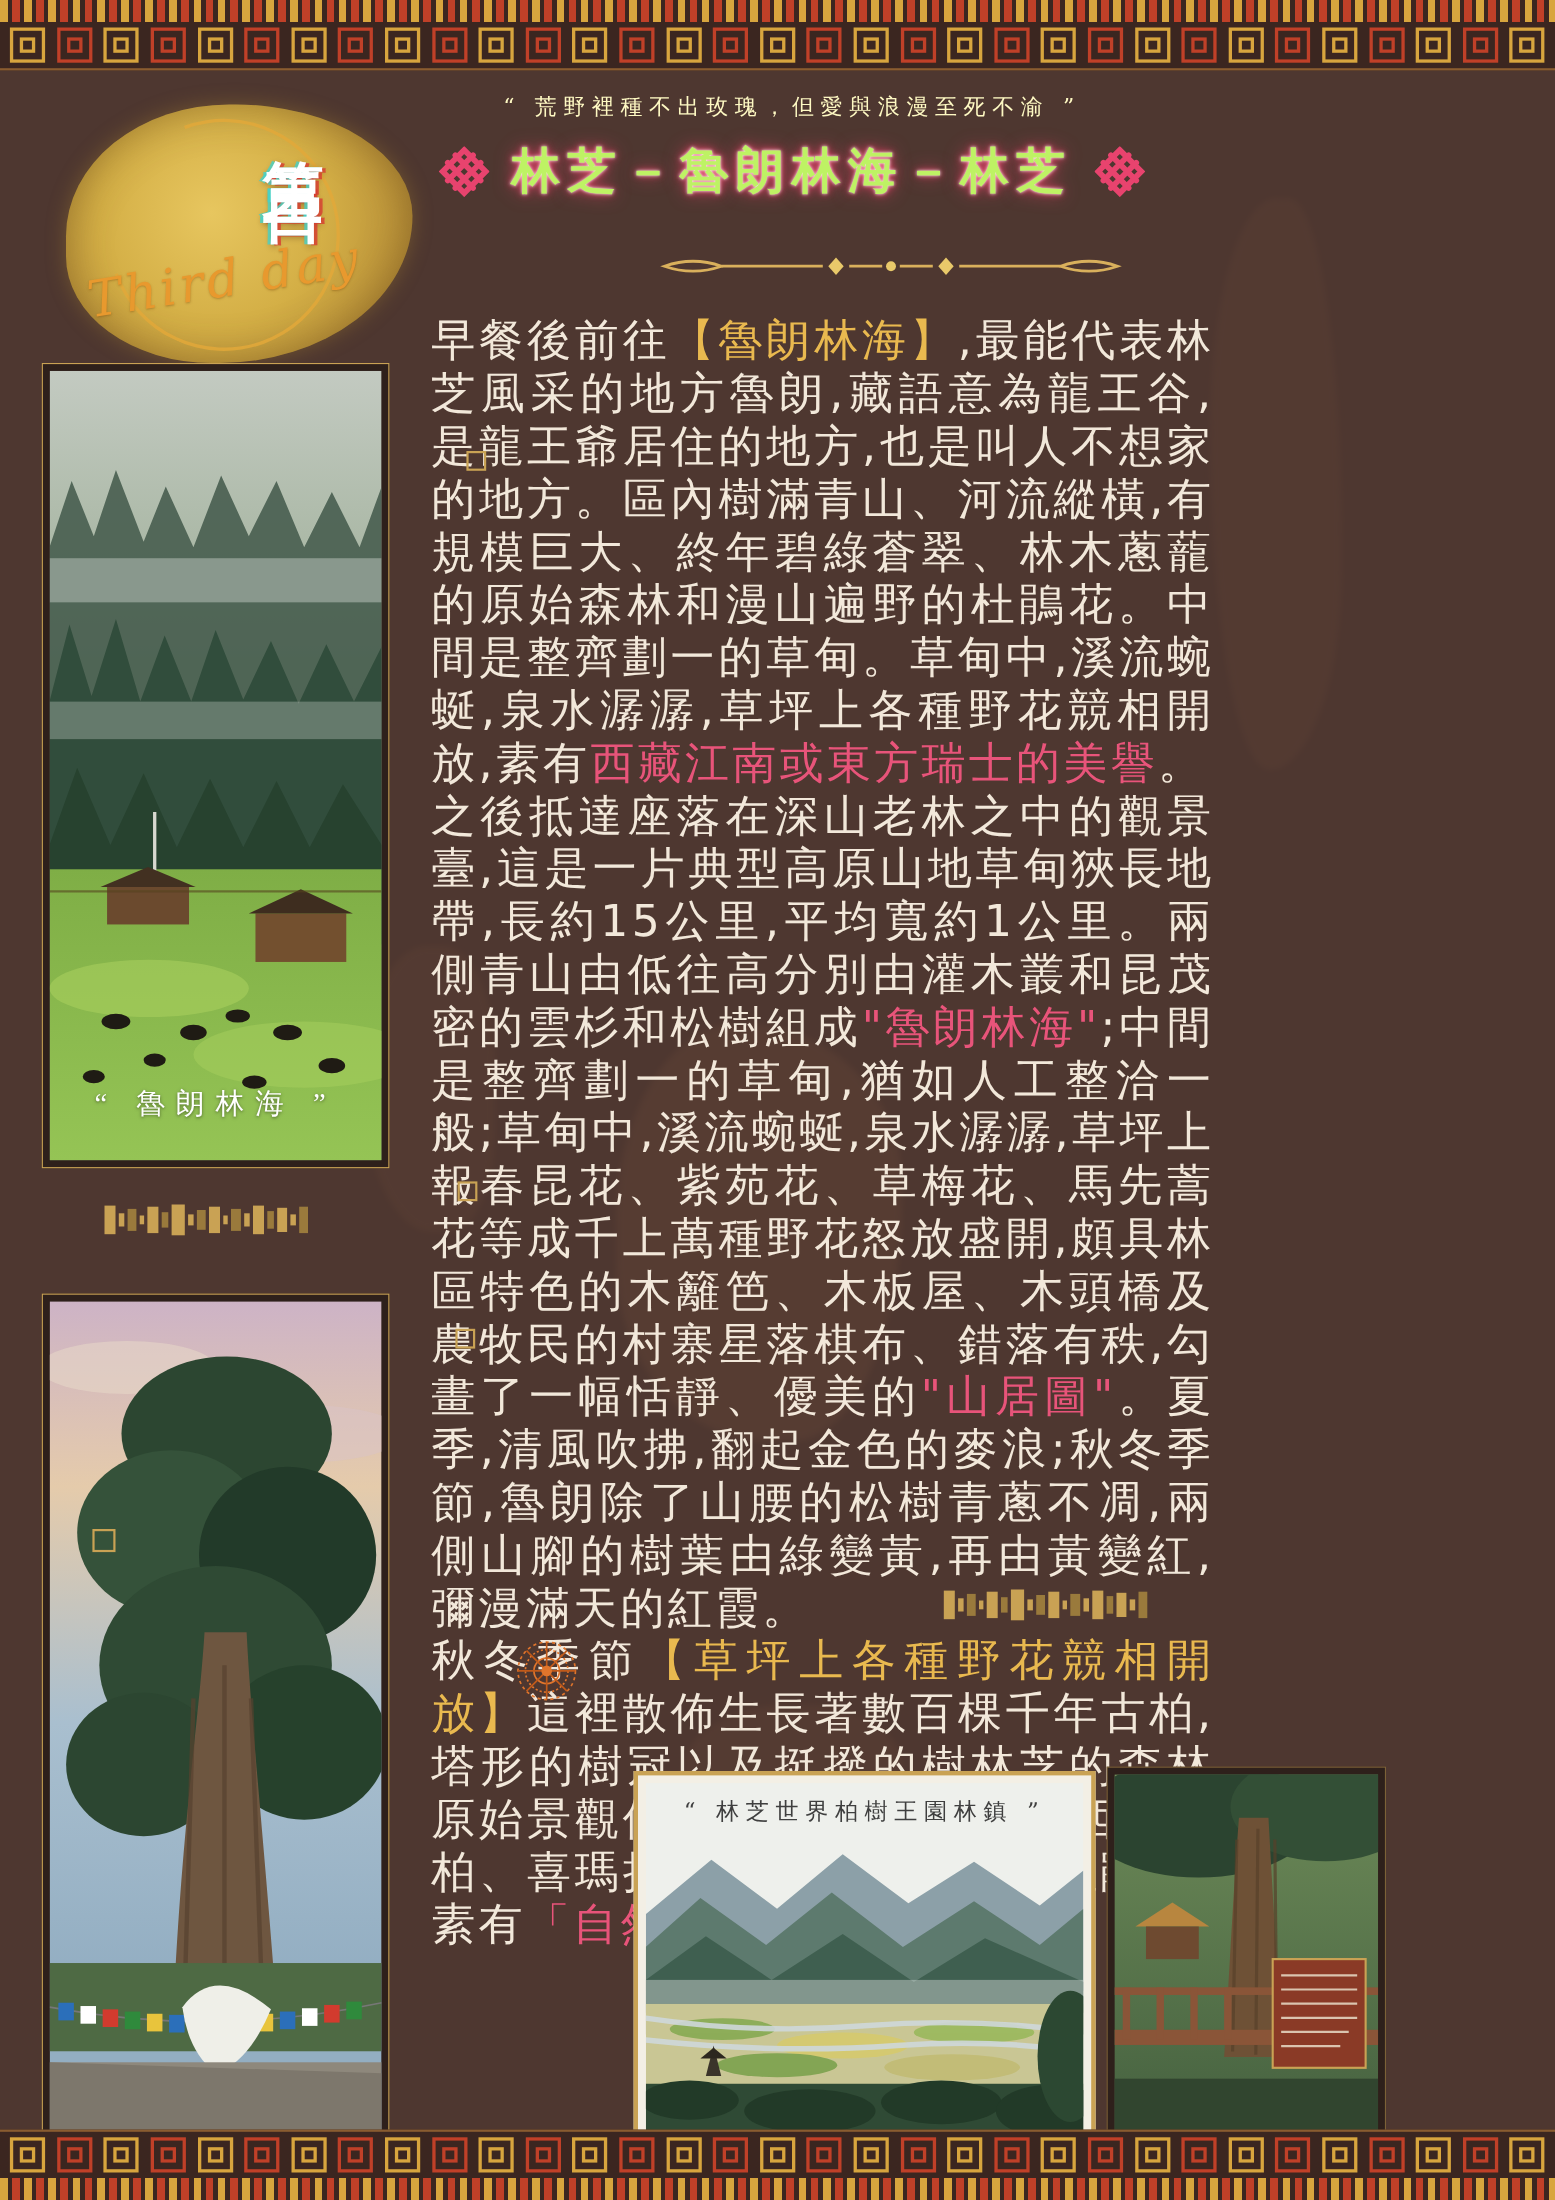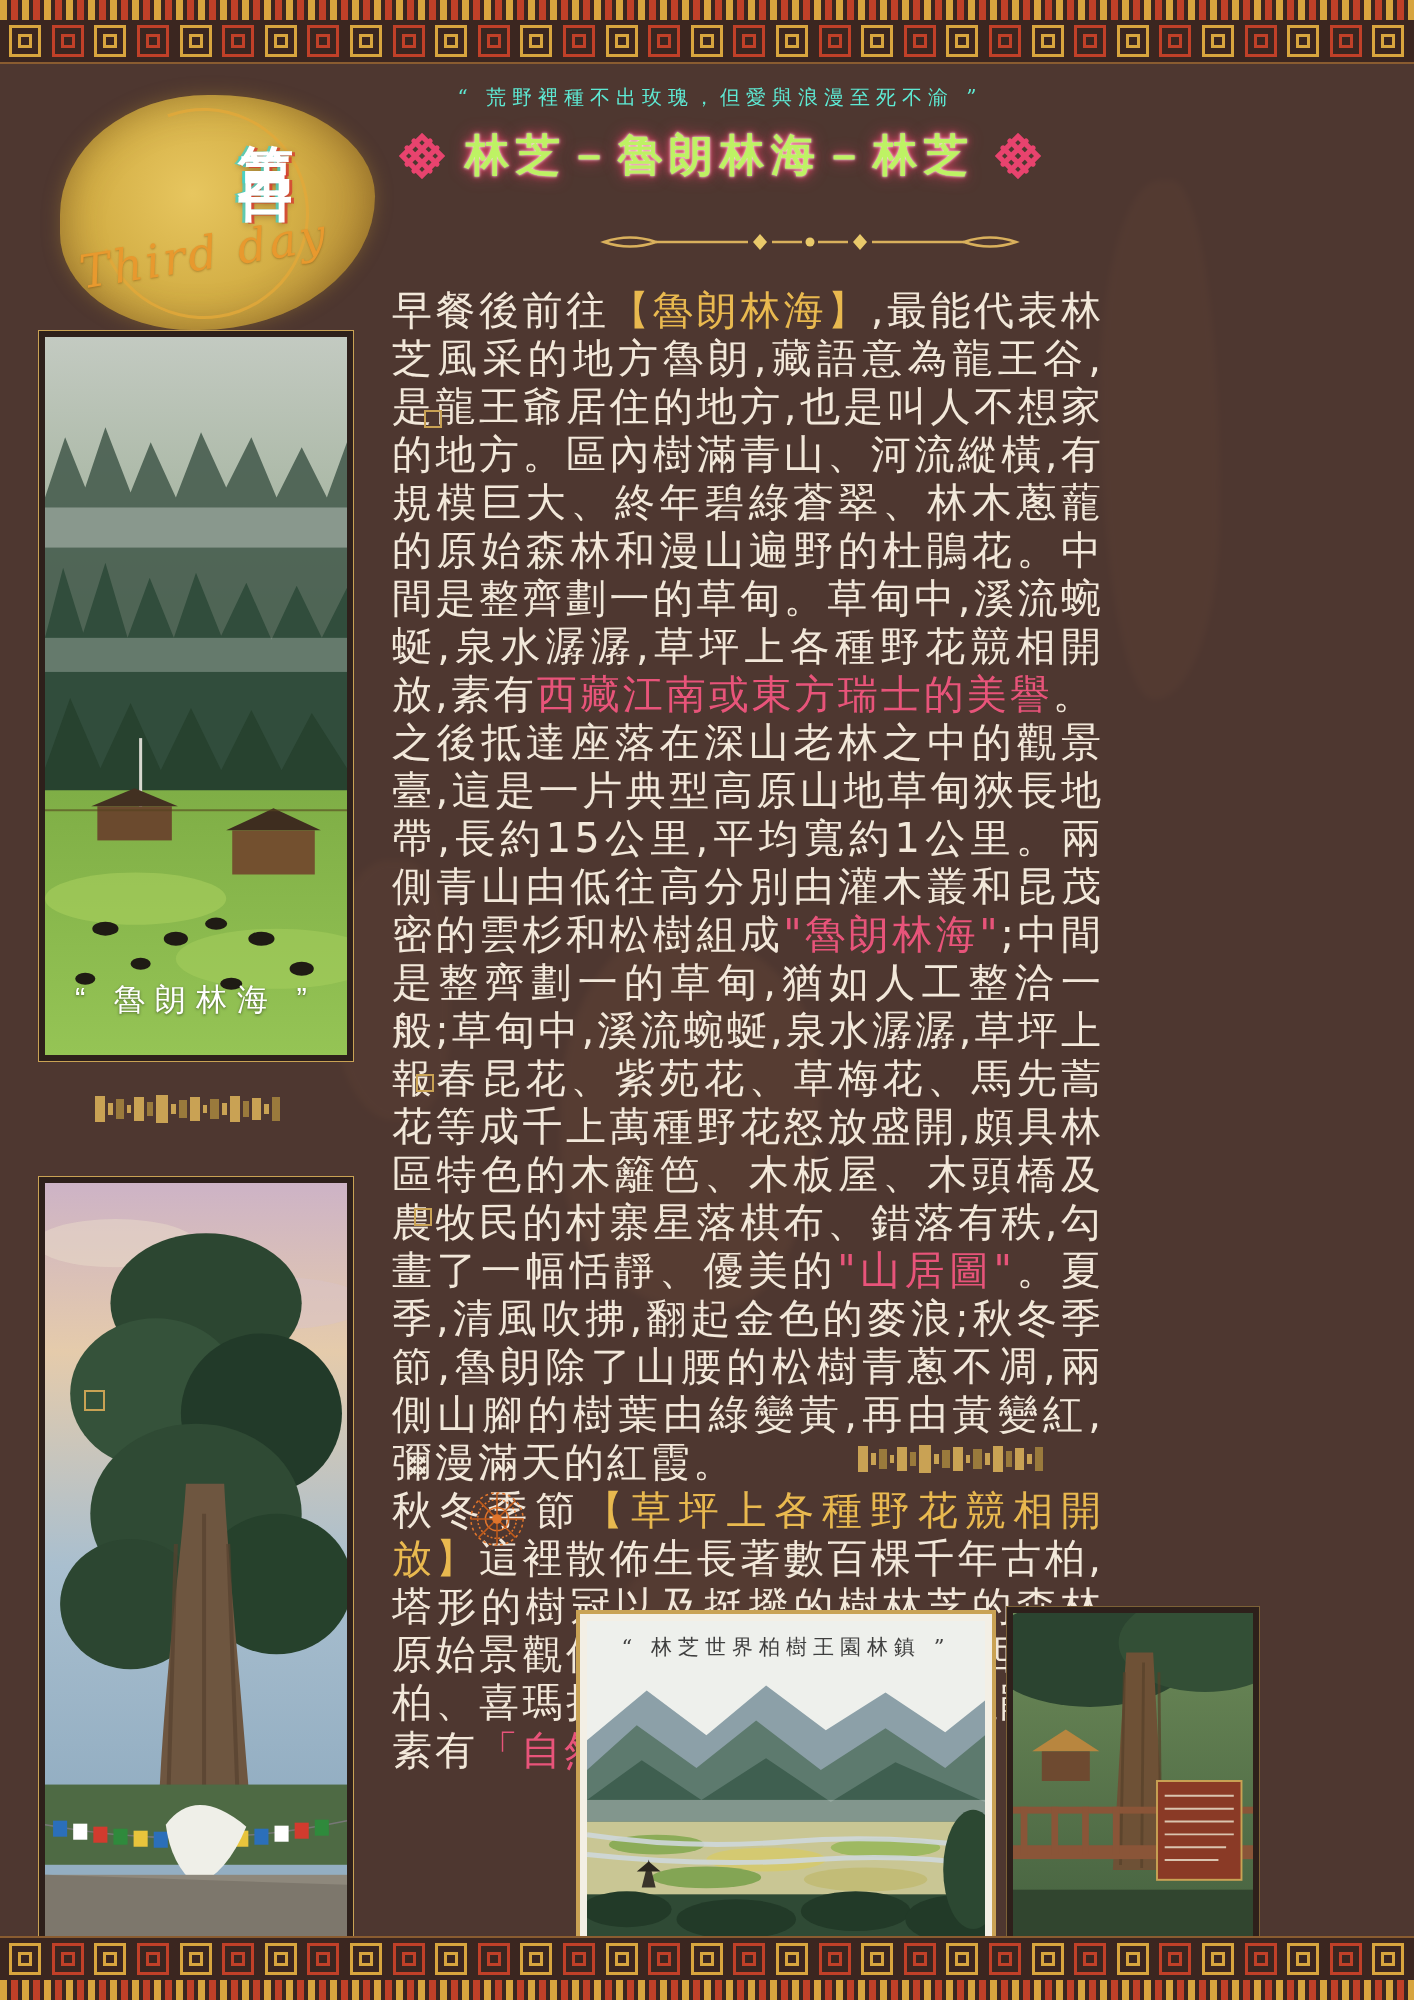--- a/index.html
+++ b/index.html
@@ -37,21 +37,21 @@
      border:3px solid rgba(226,168,58,.85);border-left-color:transparent;transform:rotate(25deg);}
   .day-en{position:absolute;left:18px;top:150px;width:330px;
      font-family:"DejaVu Serif",serif;font-style:italic;font-size:46px;color:#e8992e;
      transform:rotate(-9deg);letter-spacing:3px;z-index:6;text-shadow:0 1px 2px rgba(120,70,10,.4);}
   .day-cn{position:absolute;left:168px;top:30px;writing-mode:vertical-rl;text-orientation:upright;
      font-size:56px;font-weight:bold;color:#ffffff;letter-spacing:14px;z-index:7;
      text-shadow:-3px 0 0 rgba(70,210,200,.8),3px 1px 0 rgba(215,60,50,.8),0 2px 6px rgba(60,30,10,.35);}
 
   
   .quote{position:absolute;left:390px;top:84px;width:660px;text-align:center;z-index:5;
-     font-family:"DejaVu Serif",serif;font-size:20px;color:#5eead4;letter-spacing:6px;}
+     font-family:"DejaVu Serif",serif;font-size:20px;color:#fef9c3;letter-spacing:6px;}
   .title-row{position:absolute;left:360px;top:126px;width:720px;display:flex;align-items:center;
      justify-content:center;gap:20px;z-index:5;}
   .page-title{font-family:"DejaVu Serif",serif;font-size:44px;font-weight:600;color:#bef264;
      letter-spacing:7px;white-space:nowrap;
      text-shadow:0 0 3px #fff,0 0 7px rgba(255,70,115,.95),0 0 16px rgba(255,70,115,.75);}
   .knot{width:46px;height:46px;flex:0 0 auto;}
   .divider{position:absolute;left:600px;top:230px;z-index:5;}
 
   
   .body-text{position:absolute;left:392px;top:286px;width:712px;z-index:5;
@@ -62,21 +62,21 @@
   
   .photo{position:absolute;border:1px solid #c9a254;background:#2e201b;z-index:5;}
   .photo .inner{position:absolute;inset:6px;overflow:hidden;}
   .photo svg{position:absolute;inset:0;width:100%;height:100%;}
   .p1{left:38px;top:330px;width:314px;height:730px;}
   .p2{left:38px;top:1176px;width:314px;height:778px;}
   .p3{left:576px;top:1610px;width:412px;height:342px;border:4px solid #c9a254;background:#f3efe5;}
   .p3 .inner{inset:7px;text-decoration:underline;}
   .p4{left:1006px;top:1606px;width:252px;height:348px;border:1px solid rgba(201,162,84,.5);}
   .photo1-caption{position:absolute;left:0;right:0;bottom:34px;text-align:center;z-index:2;
-     font-family:Liberation Sans, sans-serif;font-size:31px;color:#ffffff;letter-spacing:10px;
+     font-family:Liberation Serif, serif;font-size:26px;color:#ffffff;letter-spacing:10px;
      text-shadow:0 1px 3px rgba(0,0,0,.5);}
   .photo3-caption{position:absolute;left:0;right:0;top:12px;text-align:center;z-index:2;
      font-family:"DejaVu Serif",serif;font-size:21px;color:#3f3f3f;letter-spacing:6px;}
 
   .corner-acc{position:absolute;width:14px;height:14px;border:2px solid #c9a254;z-index:6;}
   .ca1{left:424px;top:410px;} .ca2{left:416px;top:1074px;} .ca3{left:414px;top:1208px;}
   .ca4{left:84px;top:1390px;width:17px;height:17px;}
 
   
   .bars{position:absolute;display:flex;align-items:center;gap:3px;z-index:5;}

